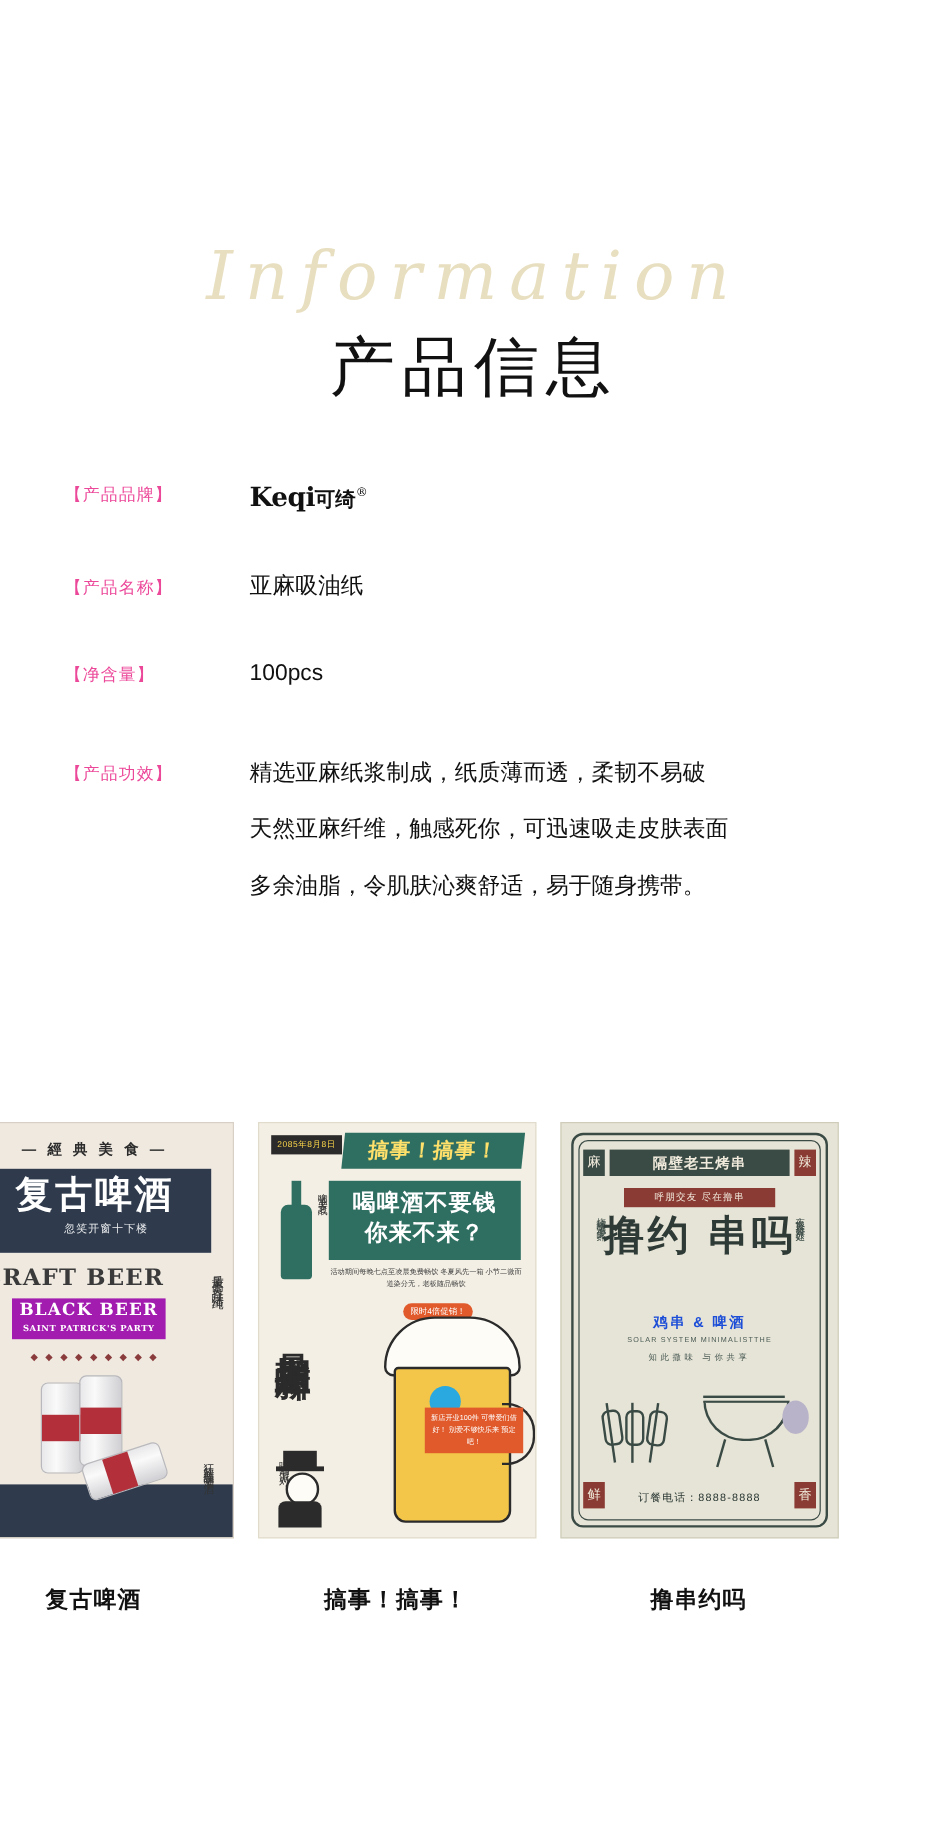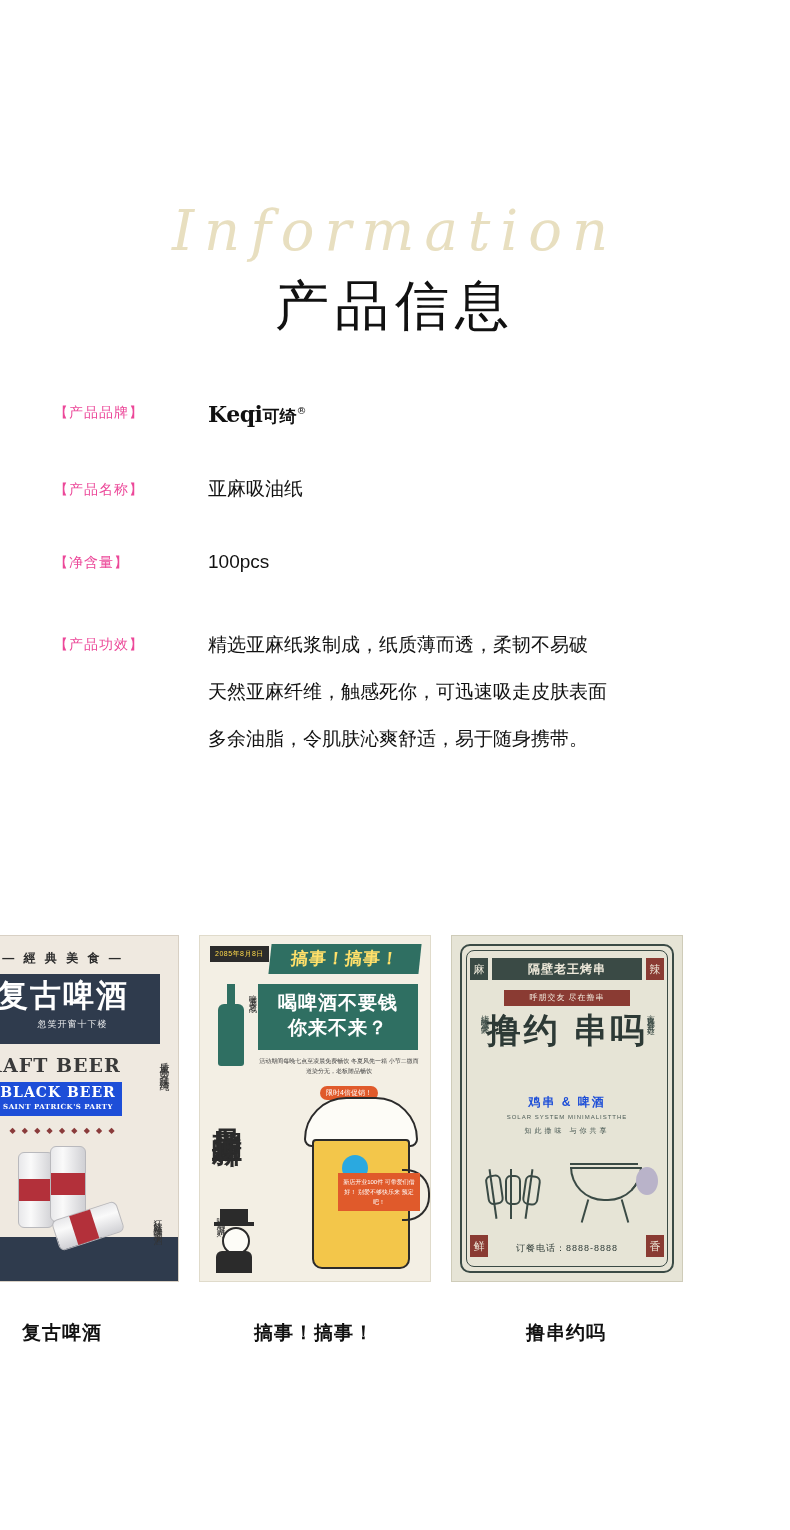--- a/index.html
+++ b/index.html
@@ -101,21 +101,21 @@
     font-size: 19px;
   }
   .efficacy-row .info-label {
     line-height: 47px;
   }
 
   
   .posters {
     position: absolute;
     top: 935px;
-    left: 0;
+    left: 16px;
     width: 628px;
     display: flex;
     justify-content: center;
     gap: 22px;
   }
   .poster-cell {
     width: 230px;
   }
   .poster {
     width: 230px;
@@ -150,21 +150,21 @@
     font-size: 31px; font-weight: bold; letter-spacing: 2px; line-height: 44px;
   }
   .p1 .band .small { font-size: 9px; letter-spacing: 1px; opacity: .9; padding-left: 19px; }
   .p1 .craft {
     position: absolute; top: 118px; left: 22px; width: 186px;
     font-family: "DejaVu Serif", serif; font-size: 19px; letter-spacing: 1px;
     color: #3a3a3a; font-weight: bold;
   }
   .p1 .blackbeer {
     position: absolute; top: 146px; left: 46px; width: 128px; height: 34px;
-    background: #1d4ed8; color: #fff; text-align: center;
+    background: #a21caf; color: #fff; text-align: center;
     font-family: "DejaVu Serif", serif; font-size: 14px; font-weight: bold;
     line-height: 20px; letter-spacing: 1px;
   }
   .p1 .blackbeer .sub { font-size: 7px; letter-spacing: .5px; line-height: 9px; }
   .p1 .sideL {
     position: absolute; top: 120px; left: 6px; font-size: 10px; line-height: 15px;
     writing-mode: vertical-rl; color: #333; letter-spacing: 2px;
   }
   .p1 .sideR {
     position: absolute; top: 118px; right: 6px; font-size: 10px; line-height: 15px;

